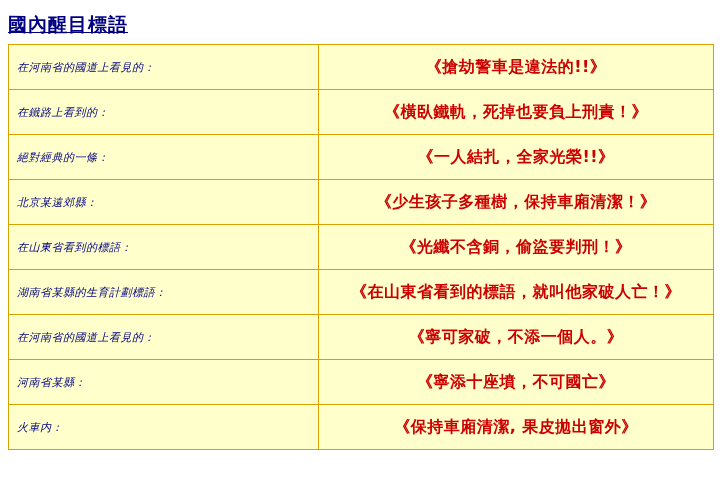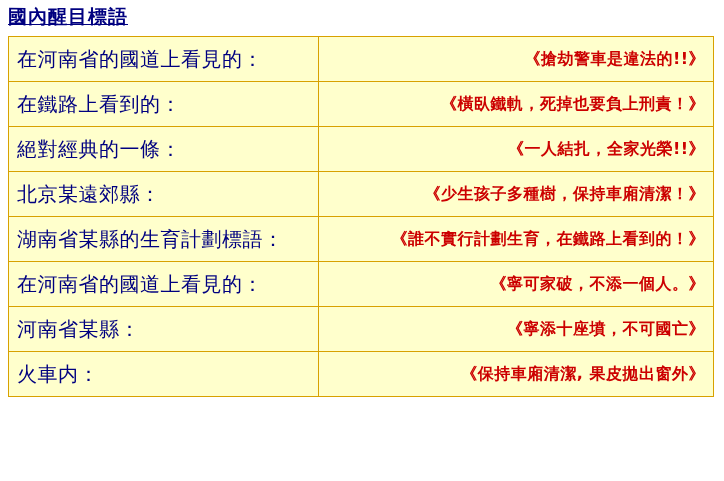--- a/index.html
+++ b/index.html
@@ -11,20 +11,21 @@
     width: 724px;
     height: 481px;
     font-family: "DejaVu Sans", sans-serif;
     overflow: hidden;
   }
   .page {
     position: relative;
     width: 724px;
     height: 349px;
     box-sizing: border-box;
+    margin-top: 8px;
   }
   .title {
     position: absolute;
     left: 8px;
     top: 4px;
     font-size: 19px;
     font-weight: bold;
     color: #000080;
     letter-spacing: 1px;
     text-decoration: underline;
@@ -45,31 +46,32 @@
   table.slogans td {
     border: 1px solid #d8a100;
     background: #ffffcc;
     height: 45px;
     vertical-align: middle;
     padding: 2px 8px;
     box-sizing: border-box;
   }
   td.ctx {
     width: 310px;
-    font-size: 20px;
+    font-size: 11px;
     color: #000080;
     text-align: left;
     letter-spacing: 0.5px;
+    font-style: italic;
   }
   td.slogan {
     width: 395px;
     font-size: 16px;
     color: #cc0000;
     font-weight: bold;
-    text-align: right;
+    text-align: center;
     letter-spacing: 0.5px;
   }
 </style>
 </head>
 <body>
 
 <div class="page">
 
   <div class="title">國內醒目標語</div>
 
@@ -86,22 +88,26 @@
         </tr>
         <tr>
           <td class="ctx">絕對經典的一條：</td>
           <td class="slogan">《一人結扎，全家光榮!!》</td>
         </tr>
         <tr>
           <td class="ctx">北京某遠郊縣：</td>
           <td class="slogan">《少生孩子多種樹，保持車廂清潔！》</td>
         </tr>
         <tr>
+          <td class="ctx">在山東省看到的標語：</td>
+          <td class="slogan">《光纖不含銅，偷盜要判刑！》</td>
+        </tr>
+        <tr>
           <td class="ctx">湖南省某縣的生育計劃標語：</td>
-          <td class="slogan">《誰不實行計劃生育，在鐵路上看到的！》</td>
+          <td class="slogan">《在山東省看到的標語，就叫他家破人亡！》</td>
         </tr>
         <tr>
           <td class="ctx">在河南省的國道上看見的：</td>
           <td class="slogan">《寧可家破，不添一個人。》</td>
         </tr>
         <tr>
           <td class="ctx">河南省某縣：</td>
           <td class="slogan">《寧添十座墳，不可國亡》</td>
         </tr>
         <tr>

